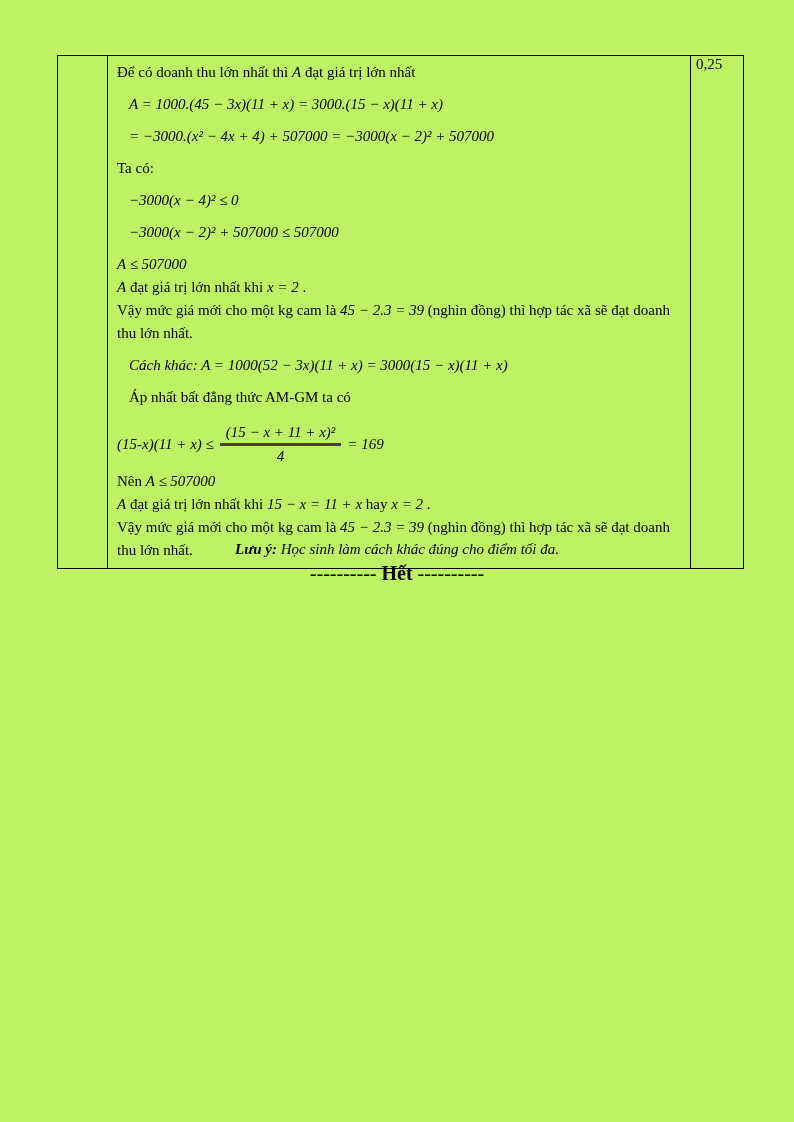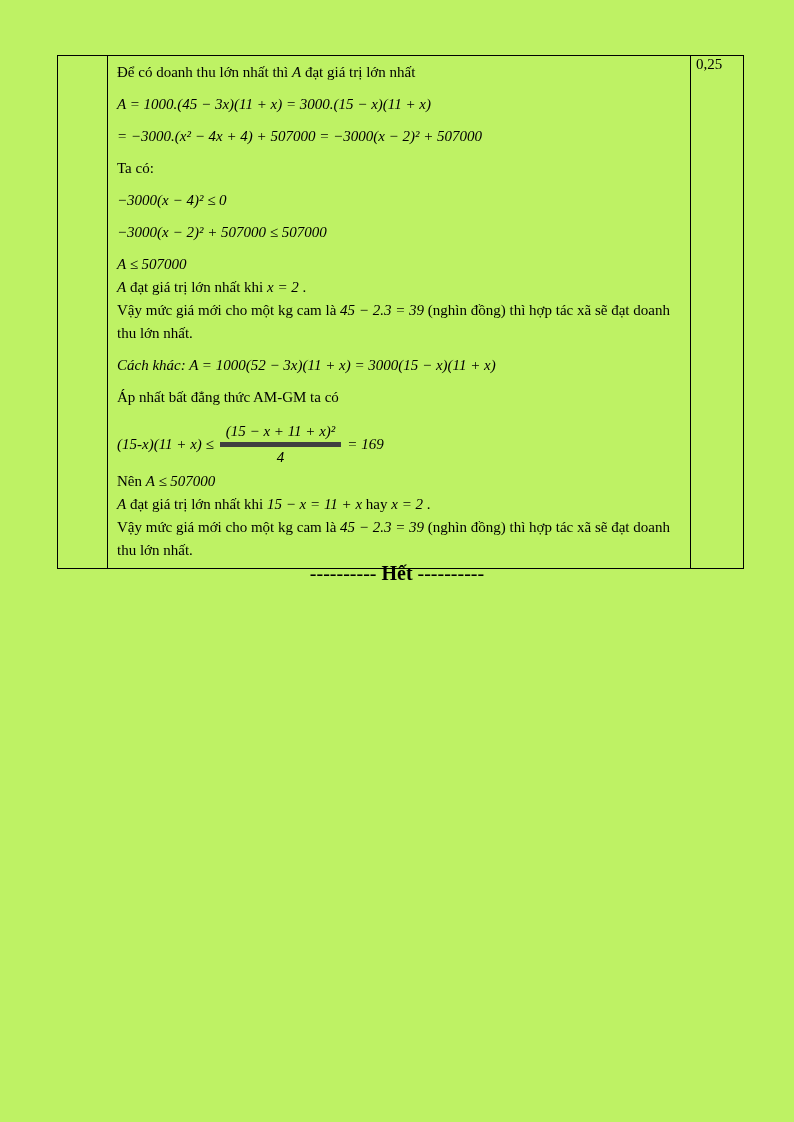--- a/index.html
+++ b/index.html
@@ -28,32 +28,32 @@
   }
   table.answer-table td {
     border: 1px solid #000000;
     vertical-align: top;
   }
   td.col-left  { width: 50px; }
   td.col-main  { width: 583px; padding: 5px 9px 6px 9px; font-size: 15px; }
   td.col-score { width: 53px; vertical-align: middle; text-align: left; padding: 0 2px 0 5px; font-size: 15px; margin-top: 28px; }
 
   .line { line-height: 23px; }
-  .mline { margin: 9px 0; line-height: 23px; }
+  .mline { margin: 9px 12px; line-height: 23px; }
   .math { font-family: "Liberation Serif", serif; font-style: italic; }
   .ital { font-style: italic; }
 
   .frac-line { display: flex; align-items: center; margin: 0 0; min-height: 52px; }
   .frac {
     display: inline-block;
     text-align: center;
     vertical-align: middle;
     margin: 0 6px;
   }
-  .frac .num { display: block; border-bottom: 5px solid #404040; padding: 0 6px 2px 6px; }
+  .frac .num { display: block; border-bottom: 3px solid #404040; padding: 0 6px 2px 6px; }
   .frac .den { display: block; padding-top: 2px; }
 
   .footer-note {
     position: absolute;
     left: 0;
     top: 538px;
     width: 794px;
     text-align: center;
     font-size: 15px;
     line-height: 22px;
@@ -134,18 +134,21 @@
         </div>
 
       </td>
       <td class="col-score">
         <span>0,25</span>
       </td>
     </tr>
   </tbody>
     </table>
 
+  <div class="footer-note">
+    <span class="note-label">Lưu ý:</span><span class="note-text"> Học sinh làm cách khác đúng cho điểm tối đa.</span>
+  </div>
 
   <div class="footer-end">
     <span>---------- </span><span class="end-word">Hết</span><span> ----------</span>
   </div>
 
 </div>
 
 </body></html>

